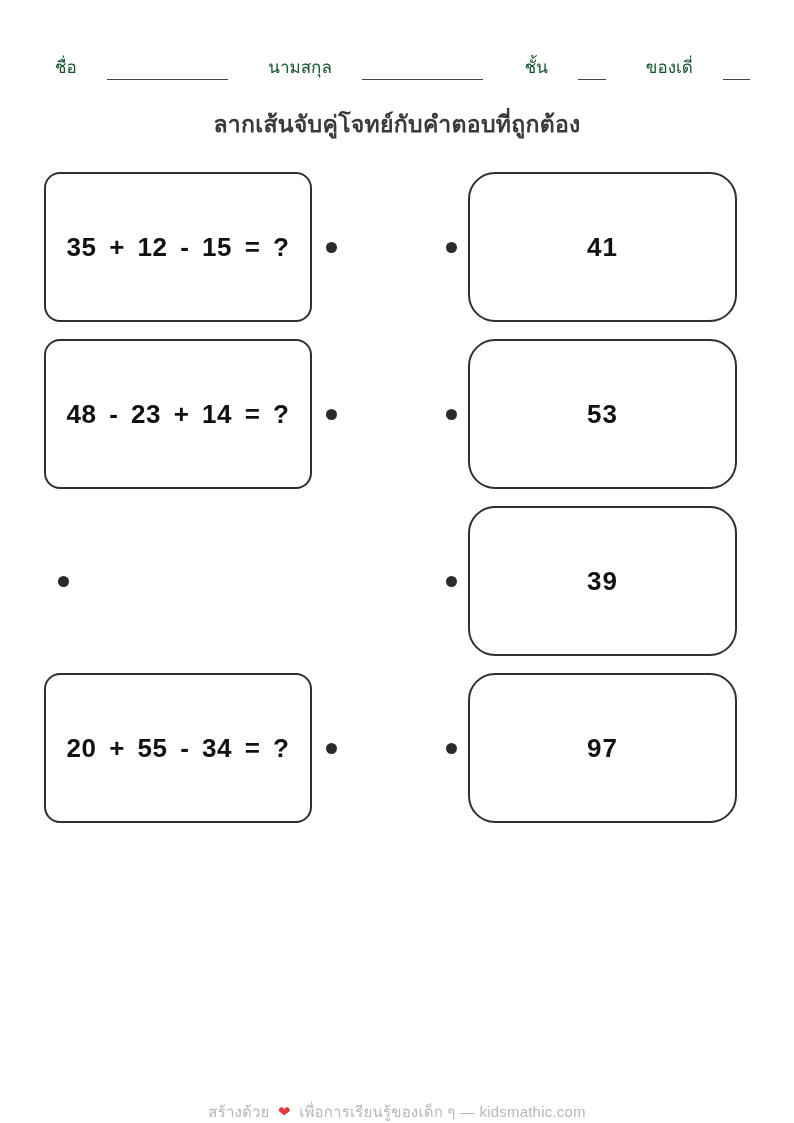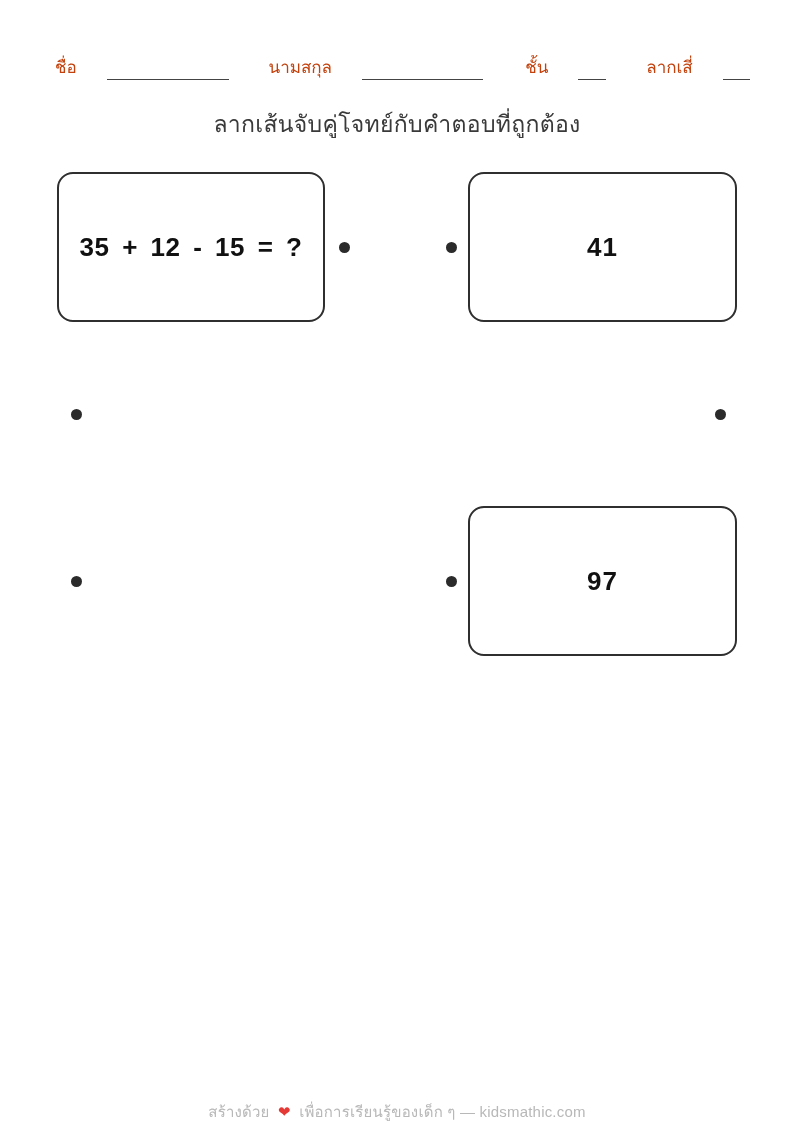--- a/index.html
+++ b/index.html
@@ -13,21 +13,21 @@
   }
   
   .header {
     position: absolute;
     top: 56px;
     left: 55px;
     right: 44px;
     display: flex;
     align-items: flex-end;
     font-size: 17px;
-    color: #c2410c;
+    color: #14532d;
     line-height: 1.4;
     gap: 30px;
   }
   .blank {
     border-bottom: 1.3px solid #444444;
     height: 24px;
     display: inline-block;
   }
   .blank-name    { width: 210px; }
   .blank-surname { width: 209px; }
@@ -38,30 +38,30 @@
   .ml13 { margin-left: 12px; }
 
   
   .title {
     position: absolute;
     top: 106px;
     left: 0;
     width: 100%;
     text-align: center;
     font-size: 23px;
-    font-weight: 400;
+    font-weight: 700;
     color: #3a3a3a;
     letter-spacing: 0.3px;
   }
 
   
   .match-area {
     position: absolute;
     top: 172px;
-    left: 57px;
+    left: 44px;
     right: 57px;
   }
   .match-row {
     display: flex;
     align-items: center;
     height: 150px;
     margin-bottom: 17px;
   }
   .card {
     height: 150px;
@@ -77,20 +77,21 @@
   .card.problem {
     width: 268px;
     font-size: 26px;
     letter-spacing: 0.5px;
     word-spacing: 5px;
   }
   .card.answer {
     width: 269px;
     font-size: 26px;
     letter-spacing: 1px;
+    border-radius: 27px;
   }
   .dot {
     width: 11px;
     height: 11px;
     border-radius: 50%;
     background: #2b2b2b;
     flex: none;
   }
   .dot-left  { margin-left: 14px; }
   .dot-right { margin-left: auto; margin-right: 11px; }
@@ -115,47 +116,63 @@
 </head>
 <body>
 
 <div class="header">
   <span class="hlabel">ชื่อ</span>
   <span class="blank blank-name"></span>
   <span class="hlabel ml8">นามสกุล</span>
   <span class="blank blank-surname"></span>
   <span class="hlabel ml13">ชั้น</span>
   <span class="blank blank-class"></span>
-  <span class="hlabel ml8">ลากเสี่</span>
+  <span class="hlabel ml8">ของเดี่</span>
   <span class="blank blank-number"></span>
 </div>
 
 <div class="title">ลากเส้นจับคู่โจทย์กับคำตอบที่ถูกต้อง</div>
 
 <div class="match-area">
 
   <div class="match-row">
     <div class="card problem">
       <span>35 + 12 - 15 = ?</span>
     </div>
     <span class="dot dot-left"></span>
     <span class="dot dot-right"></span>
     <div class="card answer">
       <span>41</span>
     </div>
   </div>
 
+  <div class="match-row">
+    <div class="card problem">
+      <span>48 - 23 + 14 = ?</span>
+    </div>
+    <span class="dot dot-left"></span>
+    <span class="dot dot-right"></span>
+    <div class="card answer">
+      <span>53</span>
+    </div>
+  </div>
 
   <div class="match-row">
     <span class="dot dot-left"></span>
     <span class="dot dot-right"></span>
+    <div class="card answer">
+      <span>39</span>
+    </div>
   </div>
 
 
   <div class="match-row">
+    <div class="card problem">
+      <span>20 + 55 - 34 = ?</span>
+    </div>
     <span class="dot dot-left"></span>
     <span class="dot dot-right"></span>
     <div class="card answer">
       <span>97</span>
     </div>
   </div>
 
 </div>
 
 <div class="footer">

